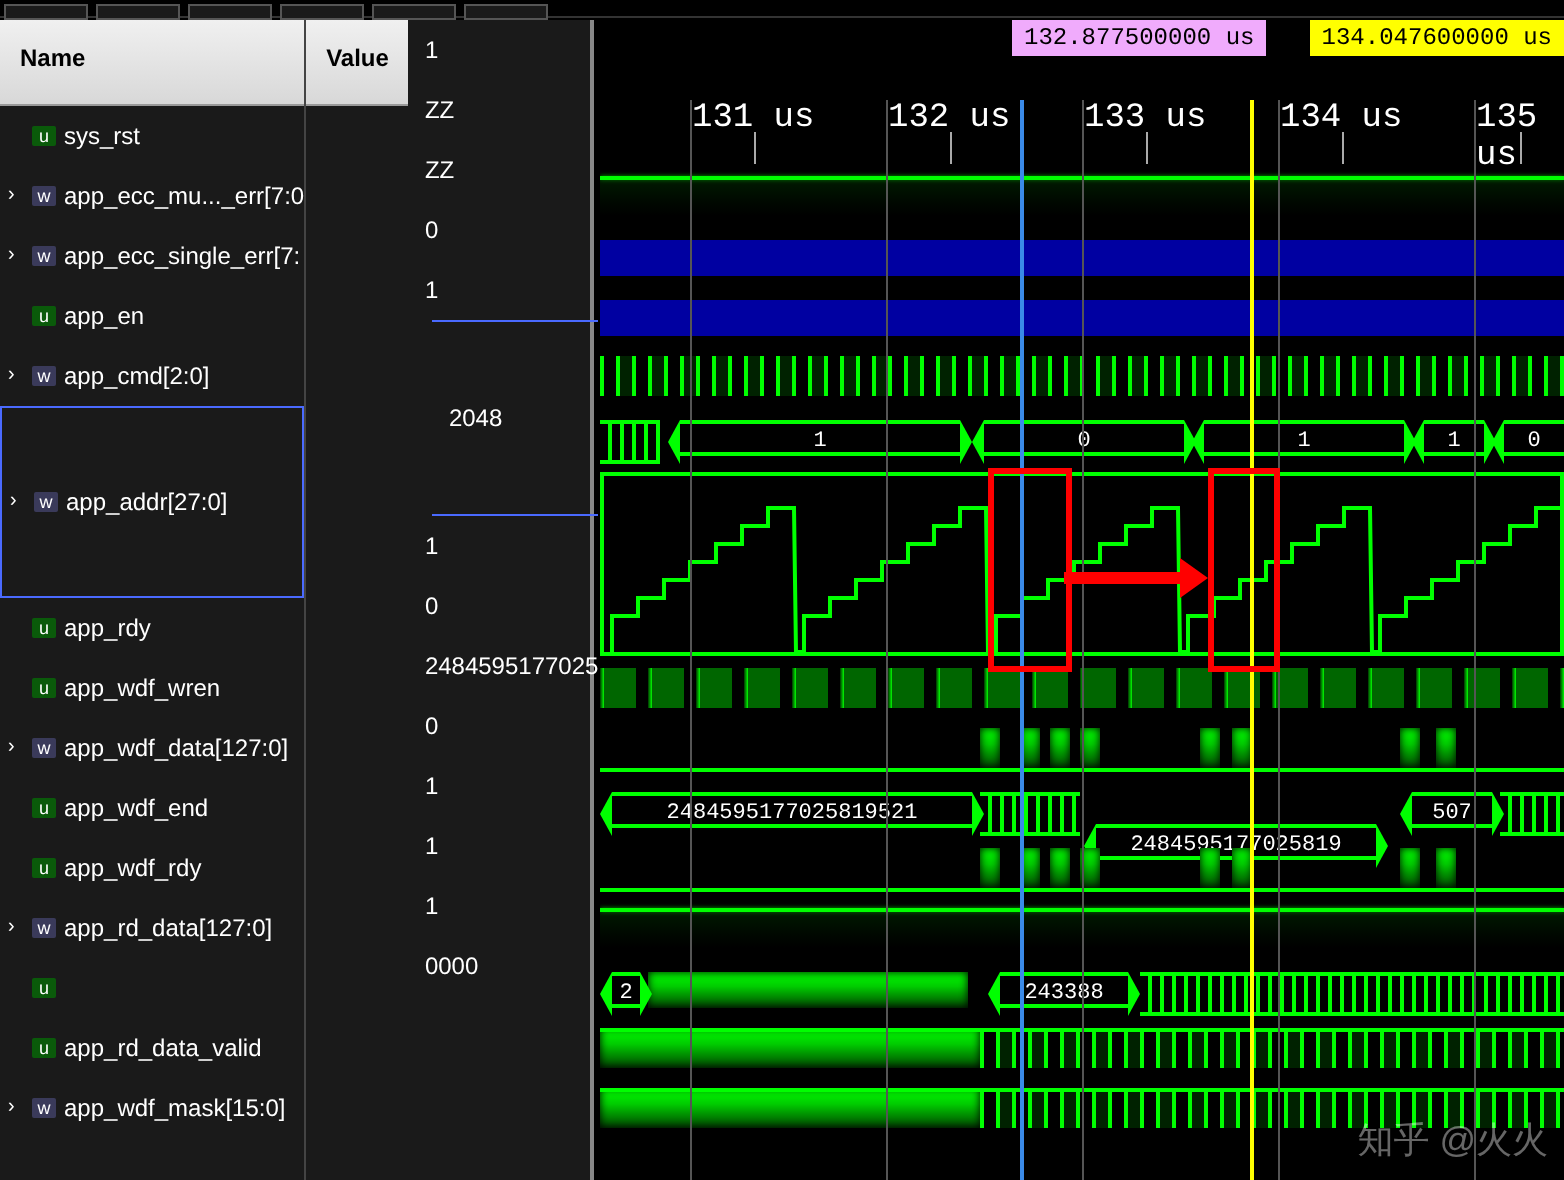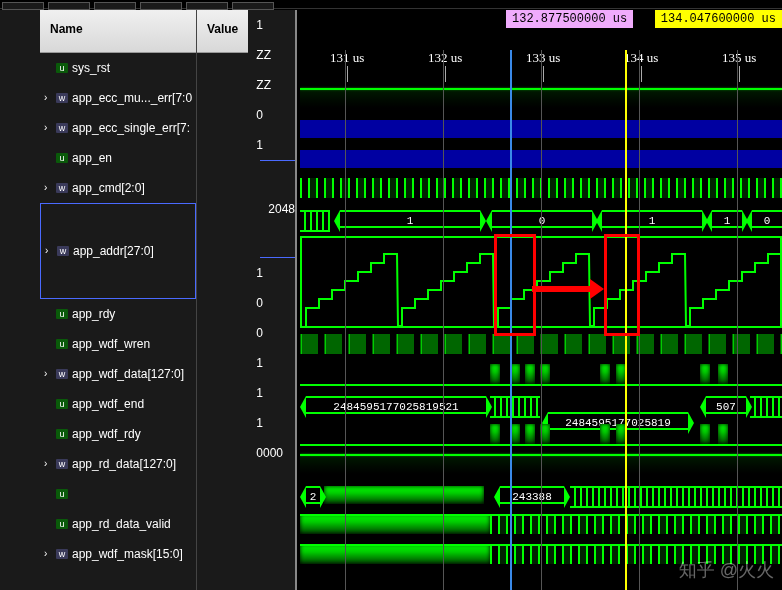--- a/index.html
+++ b/index.html
@@ -35,21 +35,20 @@
     height: 580px;
     background: #1a1a1a;
     border-right: 2px solid #888;
     display: flex;
   }
   .name-col {
     width: 190px;
     border-right: 1px solid #444;
     display: flex;
     flex-direction: column;
-    padding-left: 40px;
   }
   .value-col {
     flex: 1;
     display: flex;
   }
   .header-cell {
     background: linear-gradient(#f0f0f0,#d8d8d8);
     color: #000;
     font-weight: bold;
     padding: 12px 10px;
@@ -115,25 +114,25 @@
     font-family:"Courier New",monospace;
     font-size:12px;
     padding:2px 6px;
     color:#000;
     z-index:5;
   }
   .cursor-yellow { right:0px; background:#ffff00;}
   .cursor-blue { left:206px; background:#f0abfc; color:#000;}
   .ruler {
     position:absolute;
-    top:40px; left:0; right:0;
+    top:40px; left:16px; right:0;
     height:32px;
     color:#fff;
-    font-family:Liberation Serif, serif;
-    font-size:13px;
+    font-family:Liberation Mono, monospace;
+    font-size:17px;
   }
   .ruler-tick {
     position:absolute;
     top:0;
   }
   .ruler-tick::after{
     content:'';
     position:absolute;
     left:50%;
     top:16px;
@@ -358,20 +357,21 @@
     <div class="header-cell">Value</div>
     <div id="value-rows">
         <div class="value-cell">1</div>
         <div class="value-cell">ZZ</div>
         <div class="value-cell">ZZ</div>
         <div class="value-cell">0</div>
         <div class="value-cell">1</div>
         <div class="value-cell tall selected">2048</div>
         <div class="value-cell">1</div>
         <div class="value-cell">0</div>
+        <div class="value-cell">2484595177025</div>
         <div class="value-cell">0</div>
         <div class="value-cell">1</div>
         <div class="value-cell">1</div>
         <div class="value-cell">1</div>
         <div class="value-cell">0000</div>
       </div>
   </div>
 </div>
 
 <div class="wave-pane">

